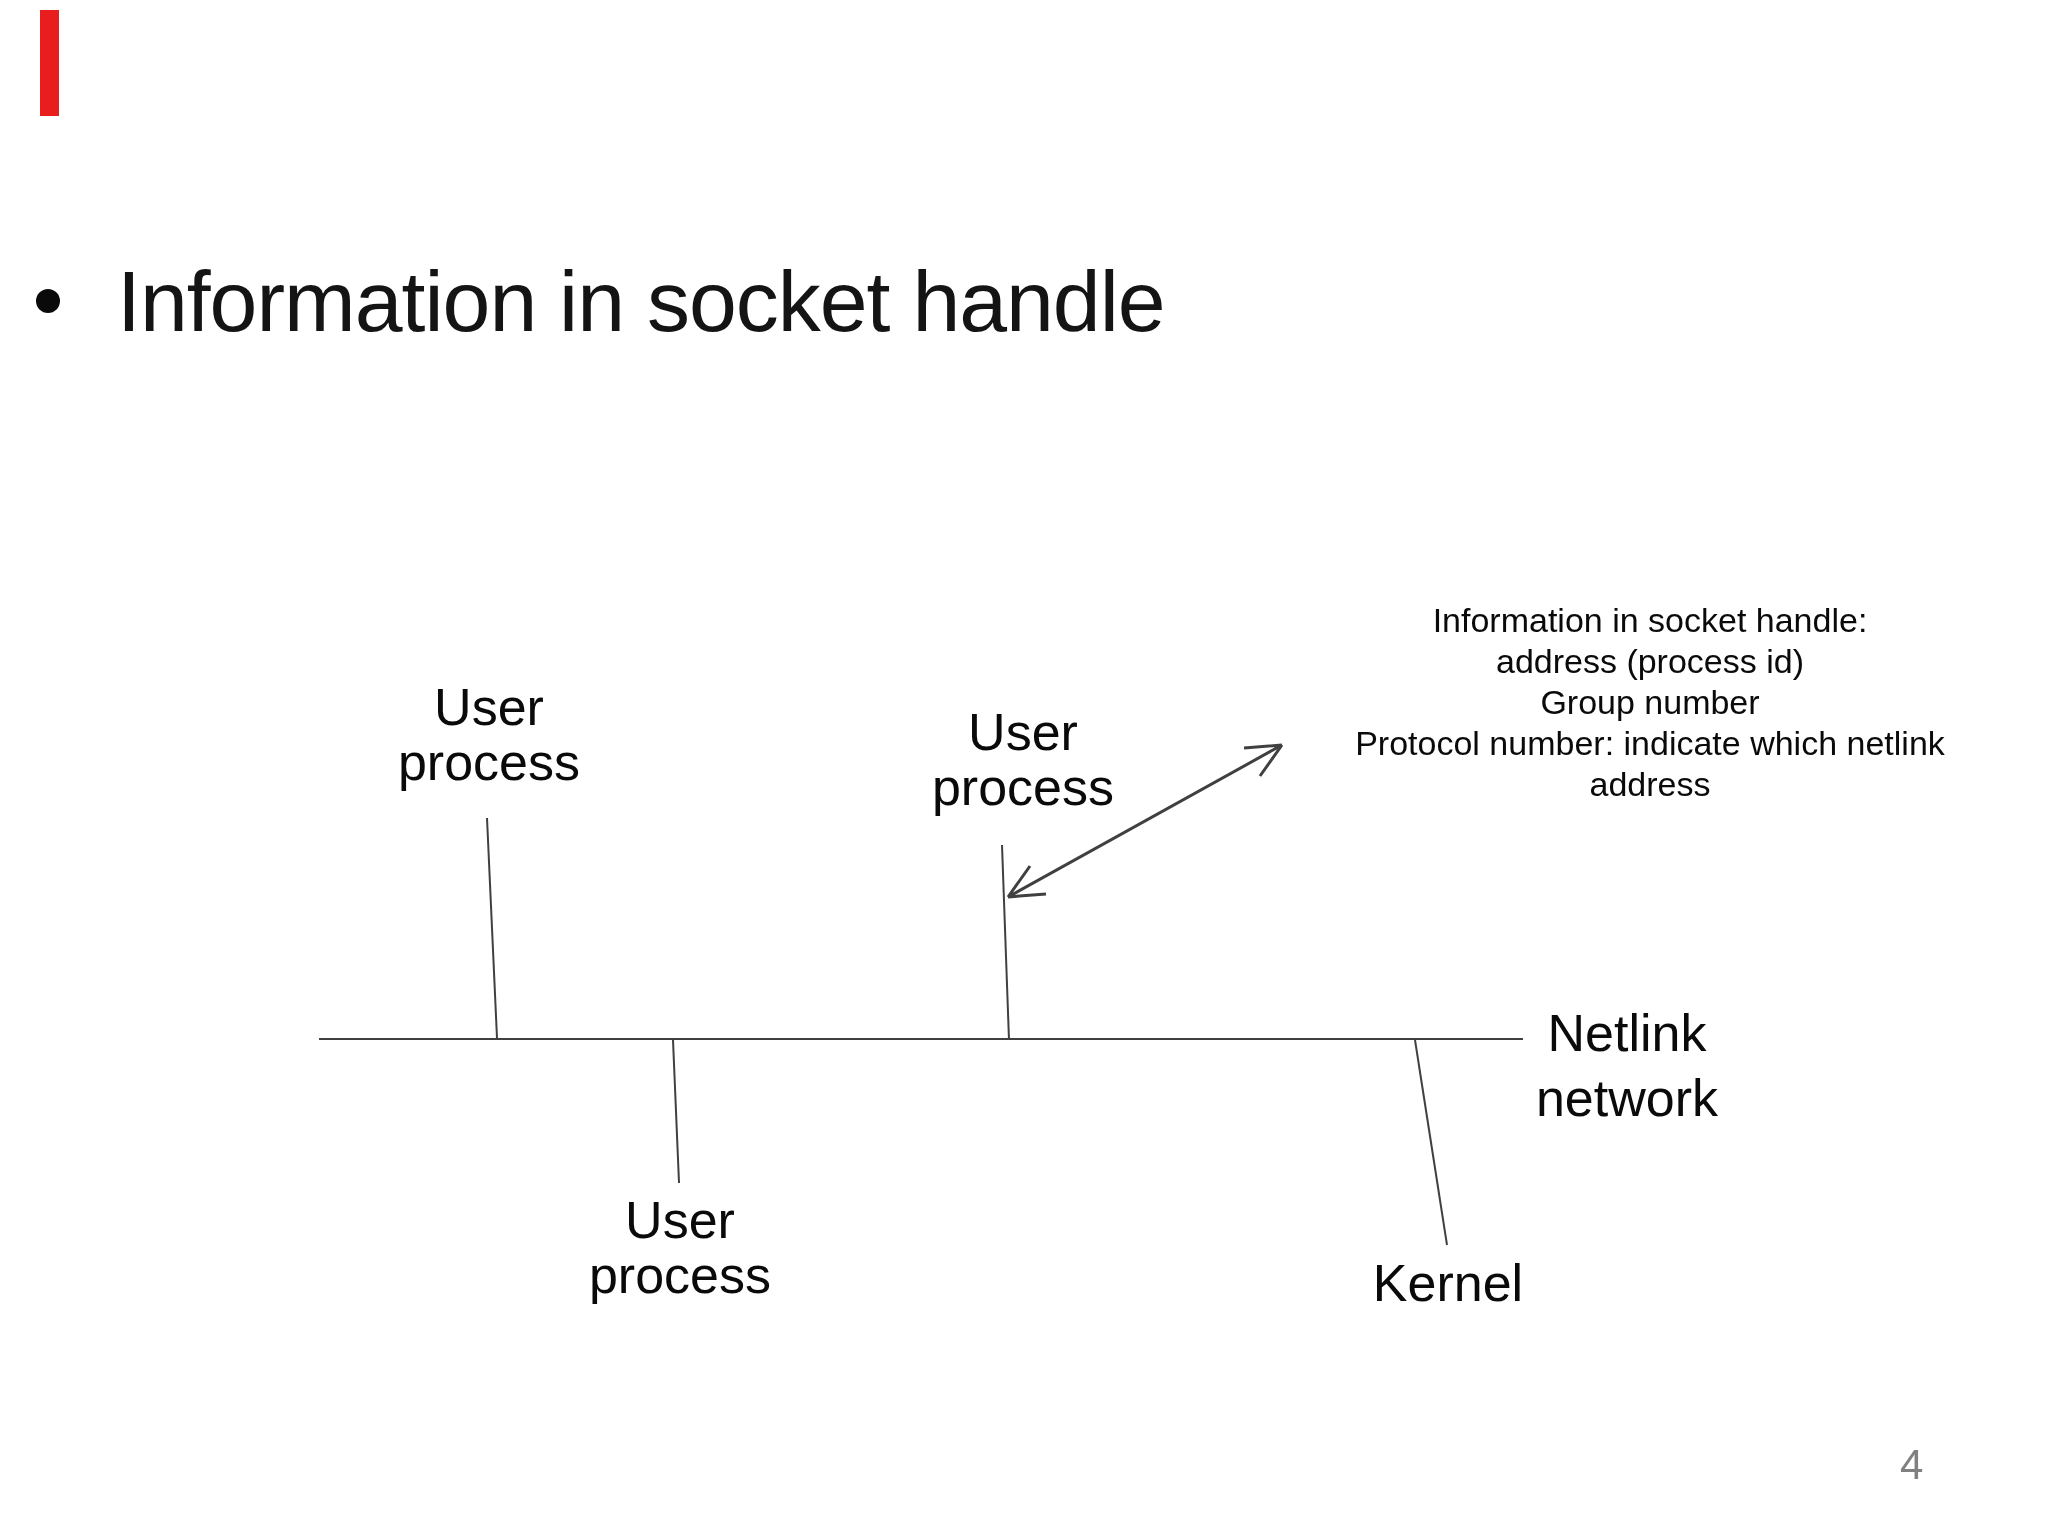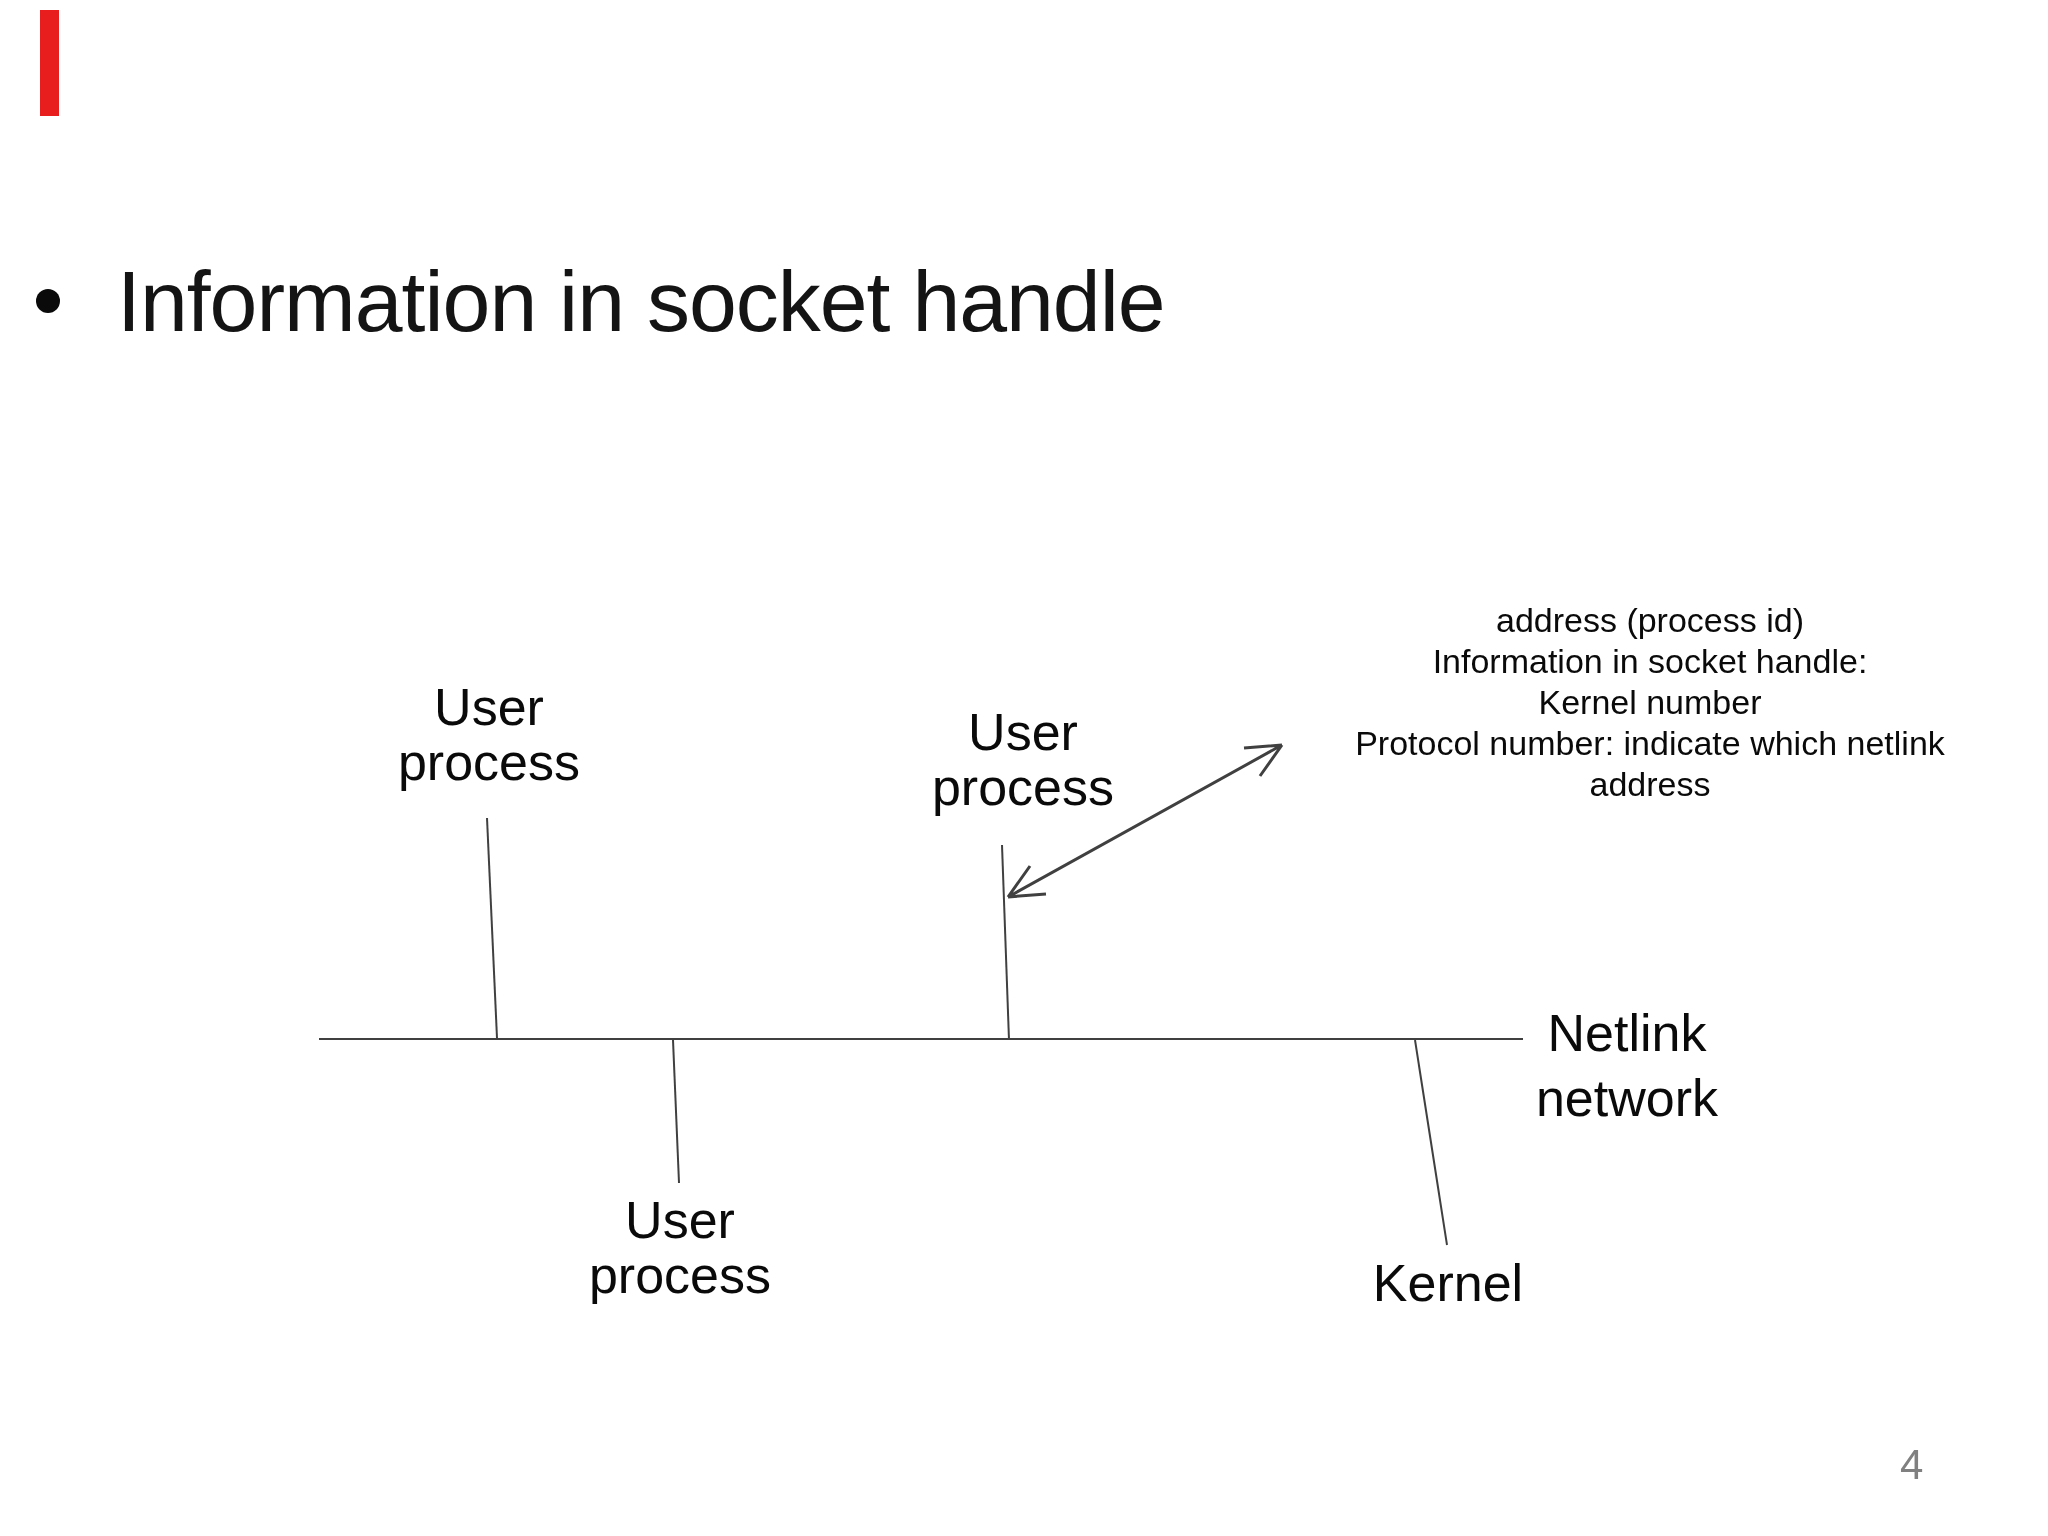--- a/index.html
+++ b/index.html
@@ -125,22 +125,22 @@
 
   <div class="dlabel process-middle">User process</div>
 
   <div class="dlabel process-bottom">User process</div>
 
   <div class="dlabel network">Netlink network</div>
 
   <div class="dlabel kernel">Kernel</div>
 
   <div class="annotation">
+    <div>Information in socket handle:</div>
     <div>address (process id)</div>
-    <div>Information in socket handle:</div>
-    <div>Kernel number</div>
+    <div>Group number</div>
     <div>Protocol number: indicate which netlink</div>
     <div>address</div>
   </div>
 
   <div class="page-number">4</div>
 
 </div>
 
 </body></html>

